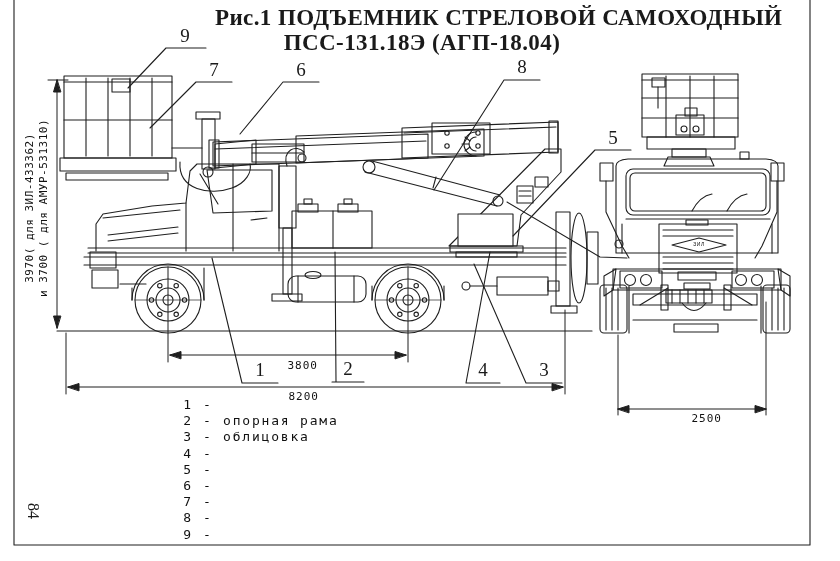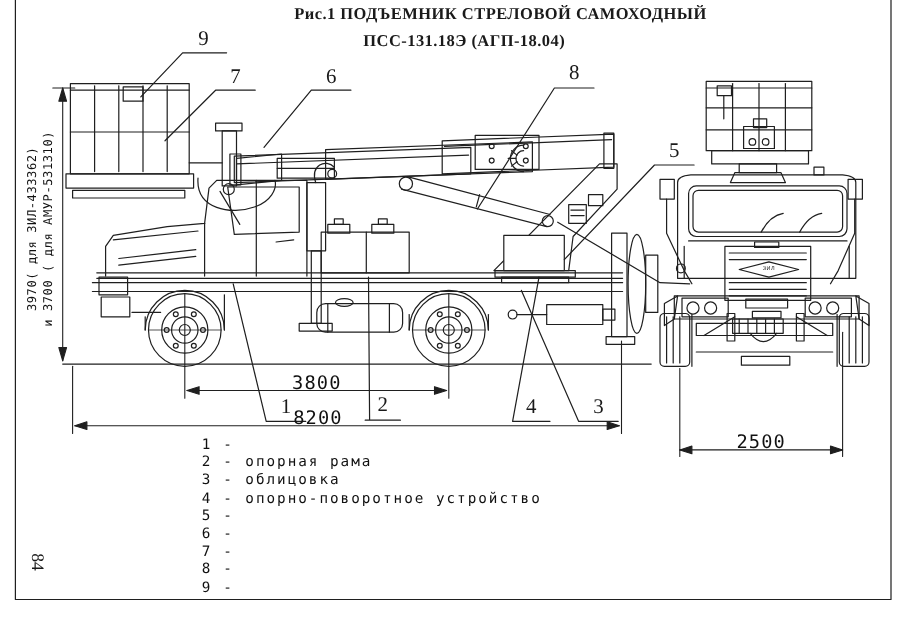--- a/index.html
+++ b/index.html
@@ -6,31 +6,32 @@
   body{
     width:840px;height:561px;position:relative;overflow:hidden;
     background:#ffffff;
     font-family:"Liberation Serif", serif;
     color:#1a1a1a;
   }
   .abs{position:absolute;}
   svg{position:absolute;left:0;top:0;}
   .title-line{
     font-family:"Liberation Serif", serif;
-    font-size:15px;font-weight:600;letter-spacing:0.4px;
+    font-size:23px;font-weight:600;letter-spacing:0.4px;
     text-align:center;white-space:nowrap;
   }
   .callout-num{
     font-family:"Liberation Serif", serif;
     font-size:19px;width:20px;text-align:center;line-height:22px;
   }
   .dim-text{
     font-family:"DejaVu Sans Mono", monospace;
-    font-size:17px;letter-spacing:1px;text-align:center;width:60px;
+    font-size:11px;letter-spacing:1px;text-align:right;width:60px;
     color:#111;
+    margin-top:20px;
   }
   .vnote{
     font-family:"DejaVu Sans Mono", monospace;
     font-size:11px;letter-spacing:0.5px;line-height:13.5px;
     width:270px;height:28px;text-align:center;
     transform:rotate(-90deg);transform-origin:center;
     color:#111;white-space:nowrap;
   }
   .pagenum{
     font-family:"Liberation Serif", serif;
@@ -398,21 +399,20 @@
     <span class="legend-label">опорная рама</span>
   </div>
   <div class="legend-row">
     <span class="legend-num">3</span>
     <span class="legend-dash">-</span>
     <span class="legend-label">облицовка</span>
   </div>
   <div class="legend-row">
     <span class="legend-num">4</span>
     <span class="legend-dash">-</span>
-    <span class="legend-label">опорно-поворотное устройство</span>
   </div>
   <div class="legend-row">
     <span class="legend-num">5</span>
     <span class="legend-dash">-</span>
   </div>
   <div class="legend-row">
     <span class="legend-num">6</span>
     <span class="legend-dash">-</span>
   </div>
   <div class="legend-row">

